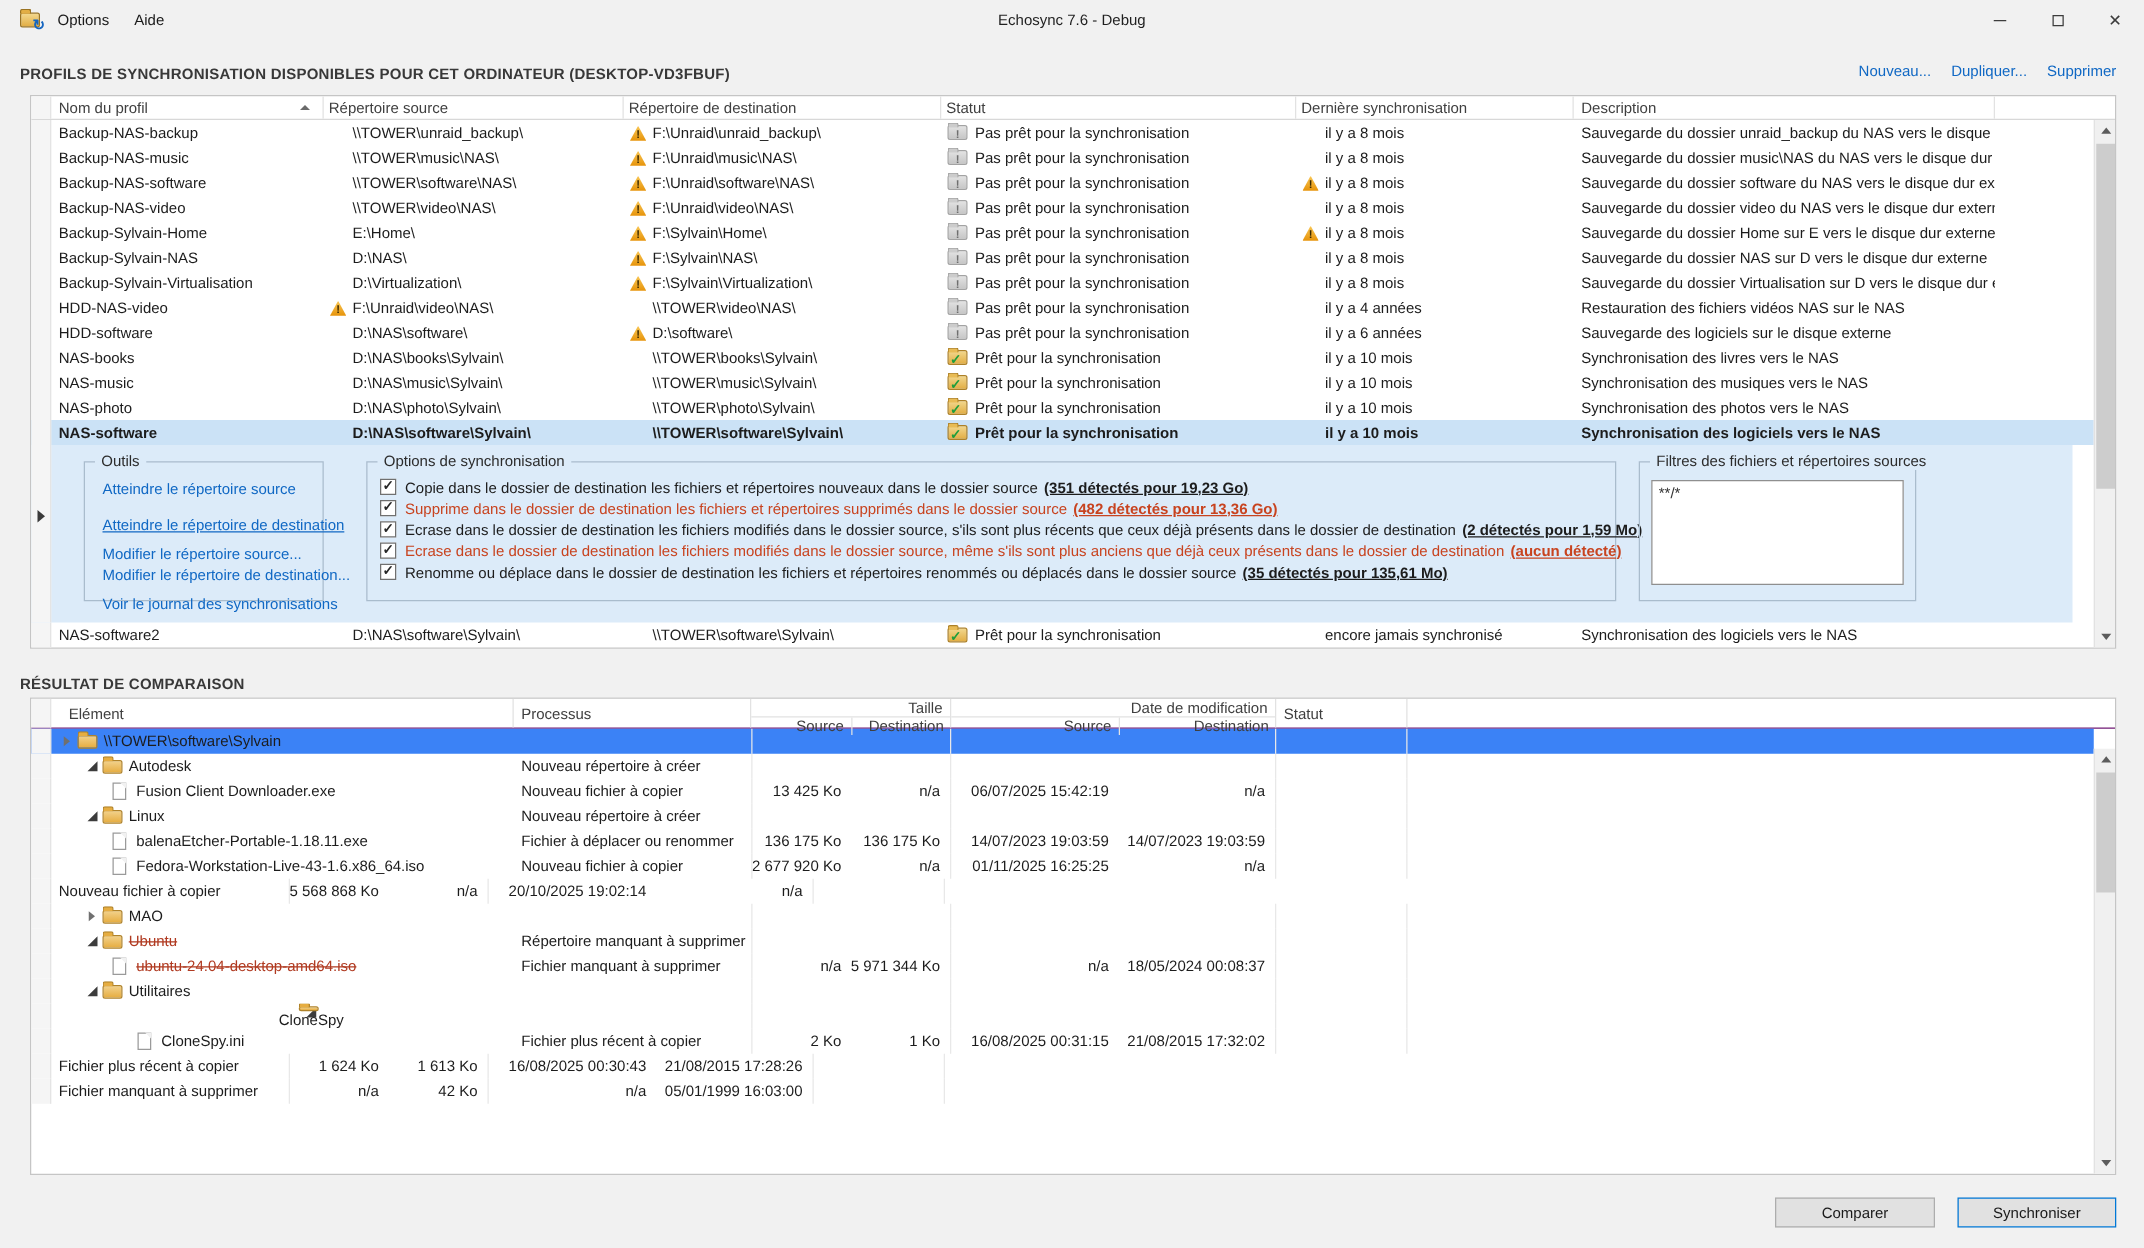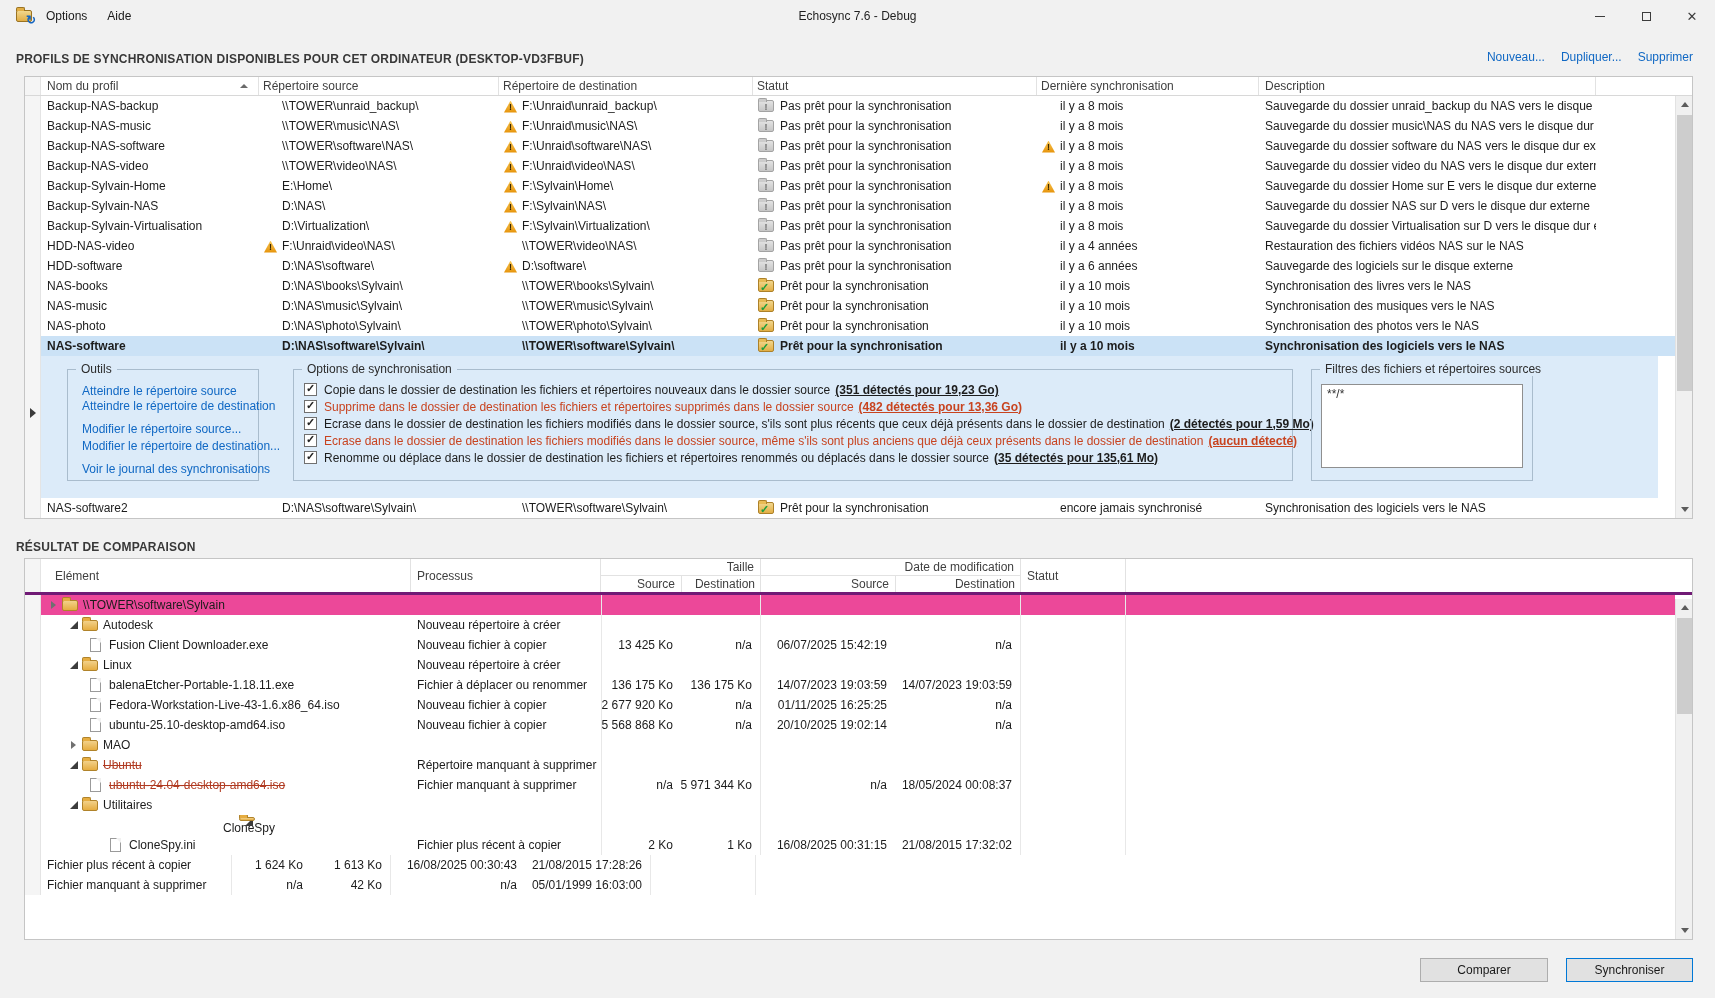--- a/index.html
+++ b/index.html
@@ -65,53 +65,53 @@
   .sfolder.ready::after { content:"\2713"; position:absolute; left:1px; bottom:-3px; font-size:11px; font-weight:900; color:#1f9e3c; }
 
   
   .detail { position:relative; height:142px; background:#dcebf9; width:calc(100% - 17px); font-size:12px; }
   .panel-rowhdr { position:absolute; left:0; top:0; bottom:0; width:16px; background:#f5f5f5; border-right:1px solid #e4e4e4; }
   .cur-ind { position:absolute; left:5px; top:52px; width:0; height:0; border-top:5px solid transparent; border-bottom:5px solid transparent; border-left:6px solid #3a3a3a; }
   .grp { position:absolute; border:1px solid #a9bccd; }
   .grp-title { position:absolute; top:-8px; left:8px; background:#dcebf9; padding:0 5px; font-size:12px; color:#2c2c2c; white-space:nowrap; }
   .grp-outils { left:42px; top:13px; width:192px; height:112px; }
   .tool-link { margin-left:14px; font-size:12px; }
-  .tl-1 { margin-top:14px; } .tl-2 { margin-top:1px; } .tl-3 { margin-top:9px; } .tl-4 { margin-top:3px; } .tl-5 { margin-top:9px; }
+  .tl-1 { margin-top:14px; } .tl-2 { margin-top:15px;text-decoration:underline; } .tl-3 { margin-top:9px; } .tl-4 { margin-top:3px; } .tl-5 { margin-top:9px; }
   .grp-options { left:268px; top:13px; width:1000px; height:112px; }
   .opt-row { display:flex; align-items:center; height:17px; margin-left:10px; margin-top:0; }
   .opt-first { margin-top:11px; }
   .cb { width:13px; height:13px; min-width:13px; background:#fff; border:1px solid #707070; position:relative; margin-right:7px; }
   .cb::after { content:"\2713"; position:absolute; left:1px; top:-2px; font-size:11px; font-weight:700; color:#262626; }
   .olabel { white-space:nowrap; }
   .obadge { font-weight:700; text-decoration:underline; margin-left:5px; white-space:nowrap; }
   .red { color:#c8431f; }
   .grp-filters { left:1286px; top:13px; width:222px; height:112px; }
   .filter-box { position:absolute; left:9px; top:14px; right:9px; bottom:12px; background:#fff; border:1px solid #8f8f8f; font-size:12px; color:#333; padding:2px 5px; }
 
   
-  .cmp-hdr { display:flex; height:36px; border-bottom:3px solid #701a75; color:#3f3f3f; font-size:12px; }
+  .cmp-hdr { display:flex; height:24px; border-bottom:1px solid #701a75; color:#3f3f3f; font-size:12px; }
   .ch { display:flex; align-items:center; padding:0 6px; border-right:1px solid #e2e2e2; flex-shrink:0; overflow:hidden; }
   .ch-el { width:370px; padding-left:14px; }
   .ch-proc { width:190px; }
   .ch-grp { flex-shrink:0; display:flex; flex-direction:column; border-right:1px solid #e2e2e2; }
   .ch-grp-top { height:20px; display:flex; align-items:center; justify-content:flex-end; padding:0 6px; border-bottom:1px solid #e2e2e2; }
   .ch-grp-sub { height:20px; display:flex; }
   .ch-sub { display:flex; align-items:center; justify-content:flex-end; padding:0 6px; flex-shrink:0; }
   .ch-sub + .ch-sub { border-left:1px solid #e2e2e2; }
   .ch-stat { width:105px; }
   .ch-fill { flex:1 1 auto; border-right:none; }
 
   .c2-tree { width:370px; }
   .c2-proc { width:190px; padding-left:6px; }
   .c2-ssrc { width:80px; justify-content:flex-end; padding-right:8px; border-left:1px solid #e8e8e8; }
   .c2-sdst { width:80px; justify-content:flex-end; padding-right:8px; border-right:1px solid #e8e8e8; }
   .c2-dsrc { width:134px; justify-content:flex-end; padding-right:8px; }
   .c2-ddst { width:126px; justify-content:flex-end; padding-right:8px; border-right:1px solid #e8e8e8; }
   .c2-stat { width:105px; border-right:1px solid #e8e8e8; }
-  .row.cmp-sel { background:#ec4899; font-weight:400; }
+  .row.cmp-sel { background:#3b82f6; font-weight:400; }
 
   .exp { width:14px; min-width:14px; height:14px; position:relative; display:inline-block; }
   .exp.closed::after { content:""; position:absolute; left:4px; top:3px; border-left:5px solid #707070; border-top:4px solid transparent; border-bottom:4px solid transparent; }
   .exp.open::after { content:""; position:absolute; left:3px; top:3px; border-bottom:8px solid #3c3c3c; border-left:8px solid transparent; }
   .fold { width:16px; min-width:16px; height:11px; background:linear-gradient(#f2d18a,#e6ad41); border:1px solid #b0832a; border-radius:2px; position:relative; margin:0 5px 0 1px; display:inline-block; }
   .fold::before { content:""; position:absolute; top:-4px; left:-1px; width:7px; height:3px; background:#e6ad41; border:1px solid #b0832a; border-bottom:none; border-radius:2px 2px 0 0; }
   .fic { width:11px; min-width:11px; height:14px; background:#fff; border:1px solid #9a9a9a; position:relative; margin:0 8px 0 3px; display:inline-block; }
   .fic::before { content:""; position:absolute; top:-1px; right:-1px; border-style:solid; border-width:0 5px 5px 0; border-color:#f1f1f1 #f1f1f1 transparent transparent; }
   .del { color:#b03a21; text-decoration:line-through; }
 
@@ -667,24 +667,20 @@
           <div class="cell c2-proc">Nouveau fichier à copier</div>
           <div class="cell c2-ssrc">2 677 920 Ko</div>
           <div class="cell c2-sdst">n/a</div>
           <div class="cell c2-dsrc">01/11/2025 16:25:25</div>
           <div class="cell c2-ddst">n/a</div>
           <div class="cell c2-stat"></div>
           <div class="cell c-fill"></div>
         </div>
         <div class="row">
           <div class="rowhdr"></div>
-          <div class="cell c2-tree" style="padding-left: 46px;">
-            <span class="fic"></span>
-            <span>ubuntu-25.10-desktop-amd64.iso</span>
-          </div>
           <div class="cell c2-proc">Nouveau fichier à copier</div>
           <div class="cell c2-ssrc">5 568 868 Ko</div>
           <div class="cell c2-sdst">n/a</div>
           <div class="cell c2-dsrc">20/10/2025 19:02:14</div>
           <div class="cell c2-ddst">n/a</div>
           <div class="cell c2-stat"></div>
           <div class="cell c-fill"></div>
         </div>
         <div class="row">
           <div class="rowhdr"></div>

